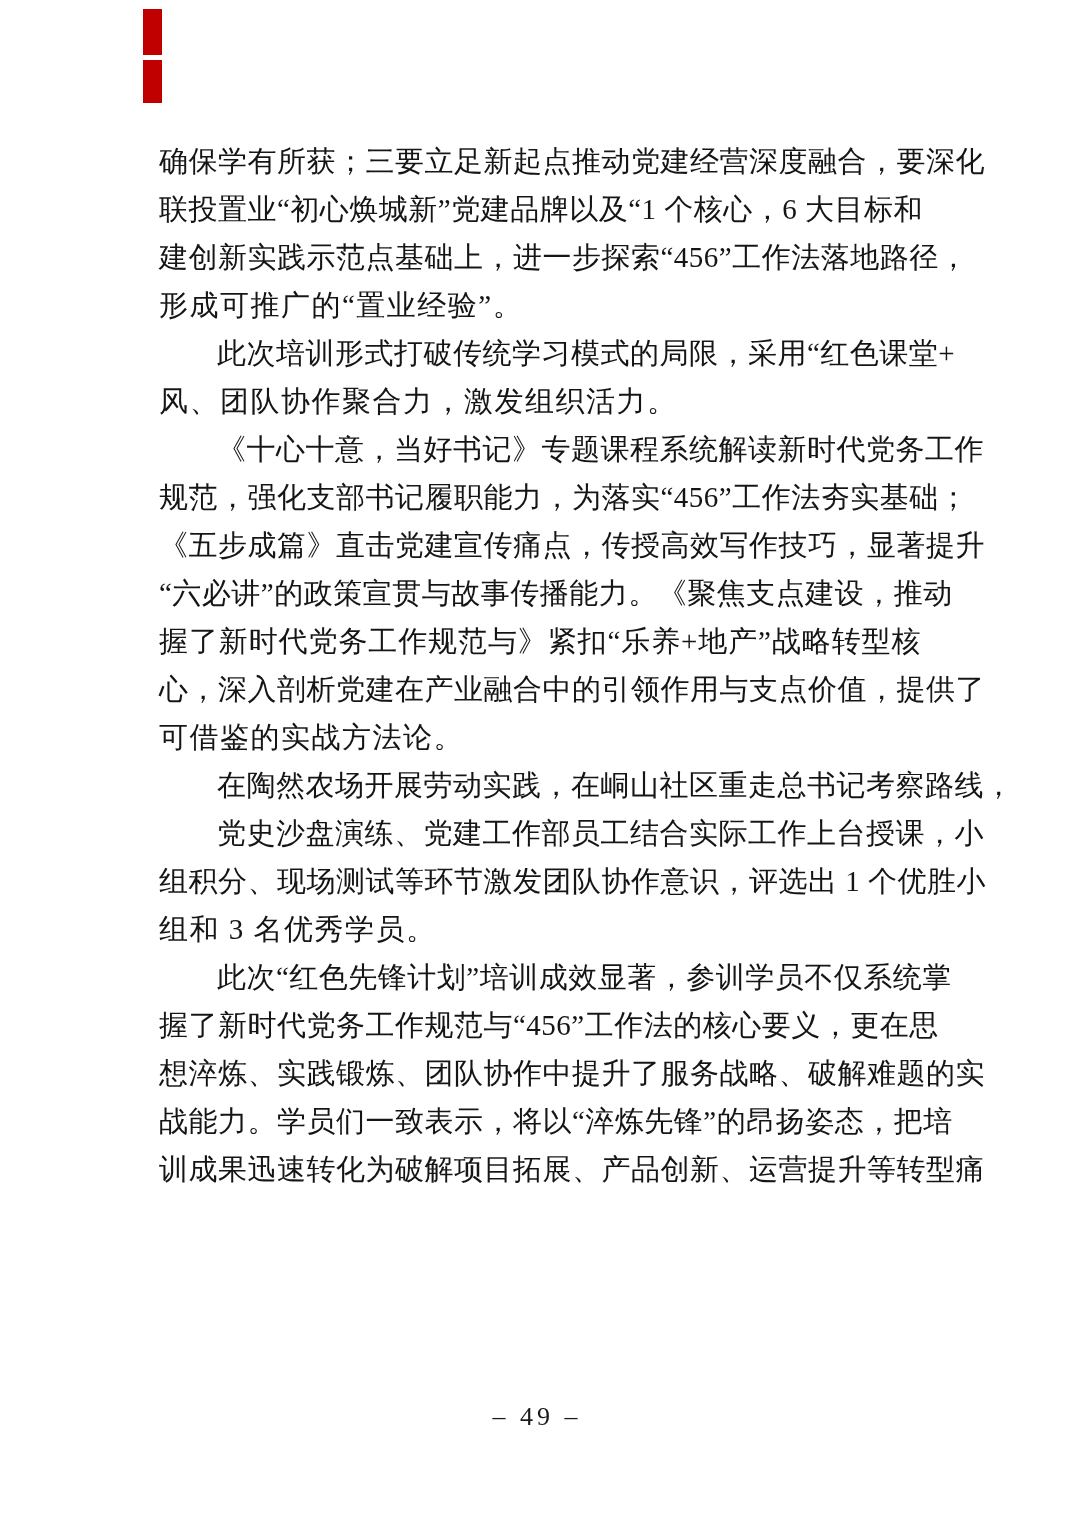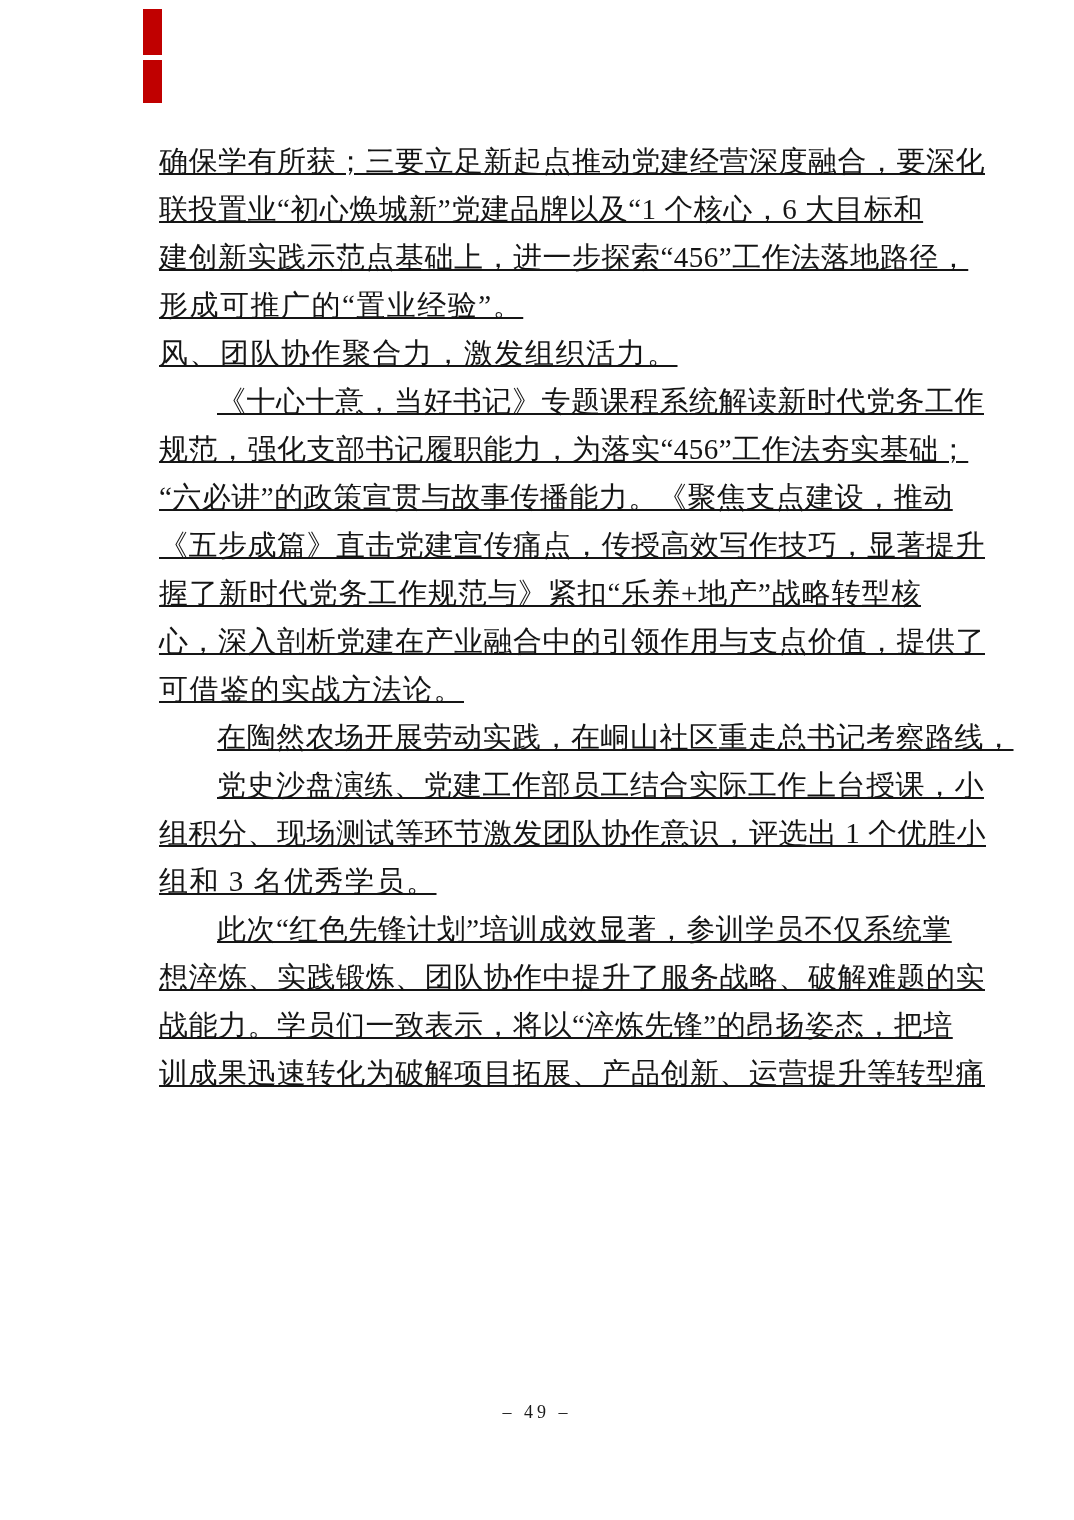--- a/index.html
+++ b/index.html
@@ -21,21 +21,20 @@
     left: 143px;
     width: 19px;
   }
   #red-mark-1 { top: 9px;  height: 46px; }
   #red-mark-2 { top: 60px; height: 43px; }
   #text-block {
     position: absolute;
     left: 159px;
     top: 137px;
     width: 762px;
-    text-decoration: underline;
   }
   .line {
     height: 48px;
     line-height: 48px;
     font-size: 29px;
     white-space: nowrap;
     text-align: justify;
     text-align-last: justify;
     letter-spacing: 0.5px;
   }
@@ -45,49 +44,51 @@
   }
   .line.ind {
     text-indent: 58px;
   }
   #page-number {
     position: absolute;
     left: 0;
     top: 1402px;
     width: 1074px;
     text-align: center;
-    font-size: 18px;
+    font-size: 26px;
     letter-spacing: 4px;
     color: #1a1a1a;
   }
 </style>
 </head>
 <body>
 
 <div id="page" style="background: rgb(255, 255, 255); color: rgb(21, 21, 21);">
   <div class="red-mark" id="red-mark-1" style="background: rgb(192, 0, 0);"></div>
   <div class="red-mark" id="red-mark-2" style="background: rgb(192, 0, 0);"></div>
 
   <div id="text-block">
       <div class="line">确保学有所获；三要立足新起点推动党建经营深度融合，要深化</div>
       <div class="line">联投置业“初心焕城新”党建品牌以及“1 个核心，6 大目标和</div>
       <div class="line">建创新实践示范点基础上，进一步探索“456”工作法落地路径，</div>
       <div class="line end">形成可推广的“置业经验”。</div>
+      <div class="line ind">此次培训形式打破传统学习模式的局限，采用“红色课堂+</div>
       <div class="line end">风、团队协作聚合力，激发组织活力。</div>
       <div class="line ind">《十心十意，当好书记》专题课程系统解读新时代党务工作</div>
       <div class="line">规范，强化支部书记履职能力，为落实“456”工作法夯实基础；</div>
+      <div class="line">《五步成篇》直击党建宣传痛点，传授高效写作技巧，显著提升</div>
       <div class="line">“六必讲”的政策宣贯与故事传播能力。《聚焦支点建设，推动</div>
-      <div class="line">《五步成篇》直击党建宣传痛点，传授高效写作技巧，显著提升</div>
       <div class="line">握了新时代党务工作规范与》紧扣“乐养+地产”战略转型核</div>
       <div class="line">心，深入剖析党建在产业融合中的引领作用与支点价值，提供了</div>
       <div class="line end">可借鉴的实战方法论。</div>
       <div class="line ind">在陶然农场开展劳动实践，在峒山社区重走总书记考察路线，</div>
       <div class="line ind">党史沙盘演练、党建工作部员工结合实际工作上台授课，小</div>
       <div class="line">组积分、现场测试等环节激发团队协作意识，评选出 1 个优胜小</div>
       <div class="line end">组和 3 名优秀学员。</div>
       <div class="line ind">此次“红色先锋计划”培训成效显著，参训学员不仅系统掌</div>
+      <div class="line">握了新时代党务工作规范与“456”工作法的核心要义，更在思</div>
       <div class="line">想淬炼、实践锻炼、团队协作中提升了服务战略、破解难题的实</div>
       <div class="line">战能力。学员们一致表示，将以“淬炼先锋”的昂扬姿态，把培</div>
       <div class="line">训成果迅速转化为破解项目拓展、产品创新、运营提升等转型痛</div>
     </div>
 
   <div id="page-number">– 49 –</div>
 </div>
 
 </body></html>

